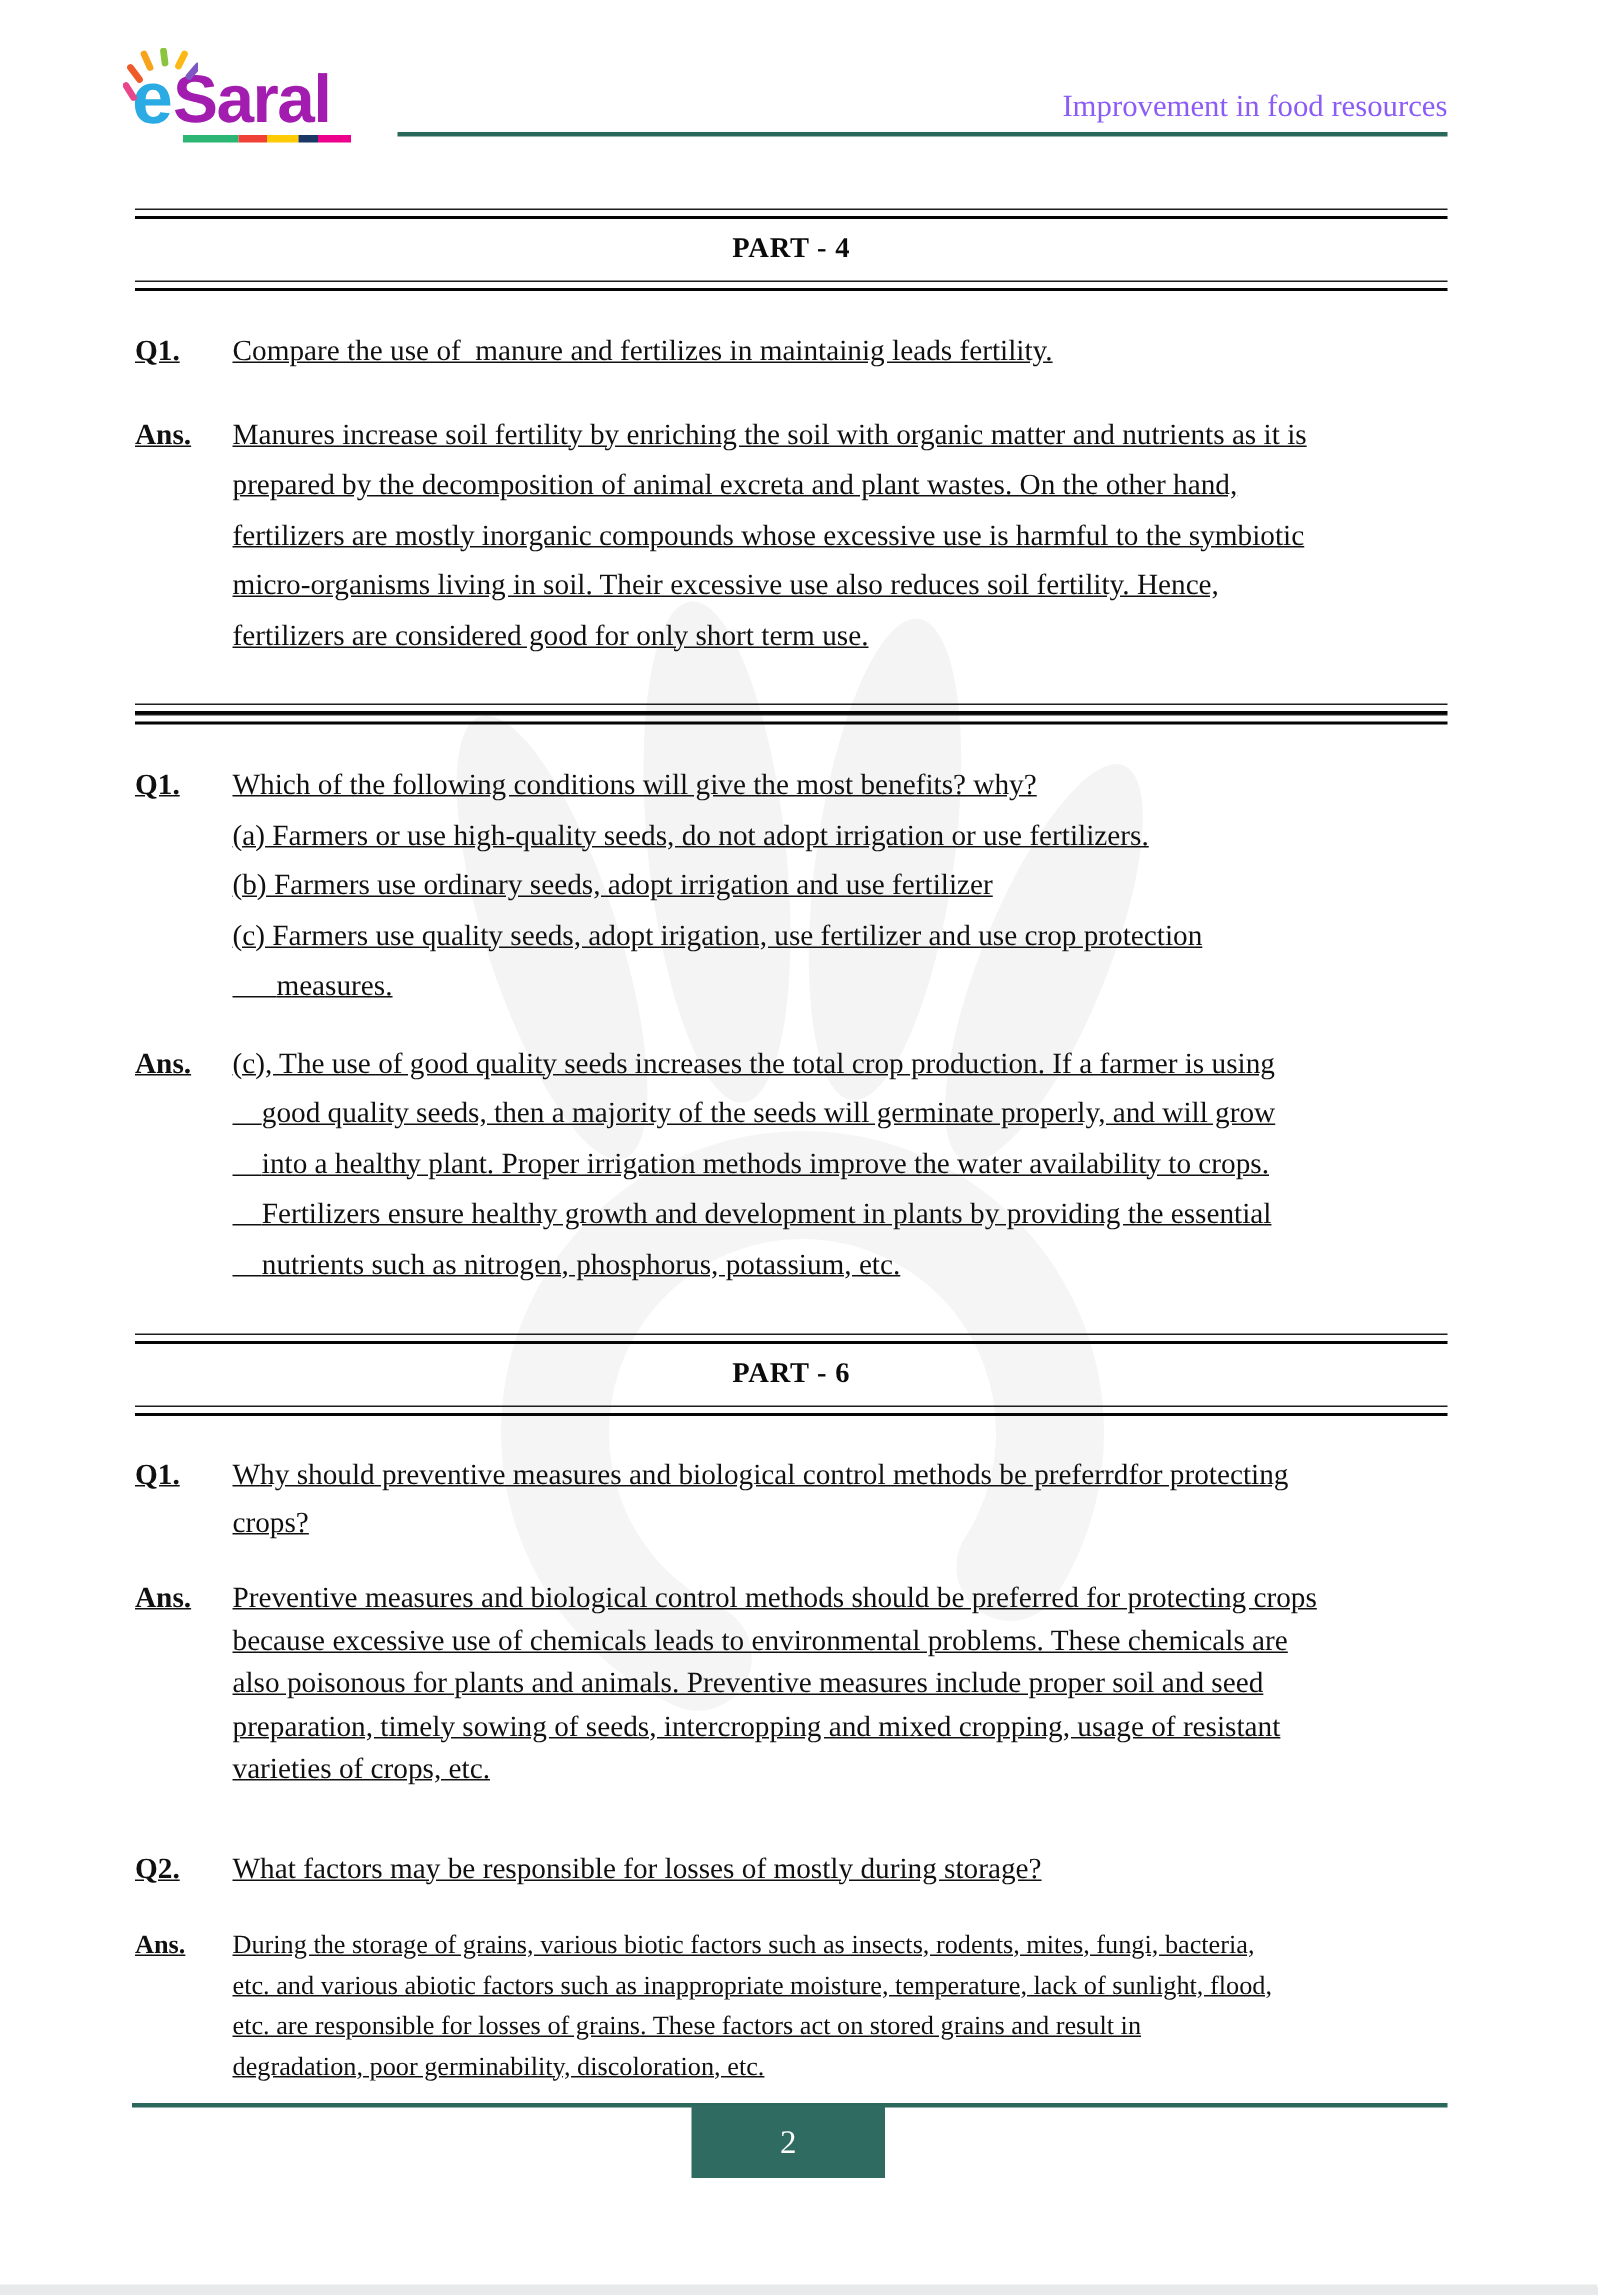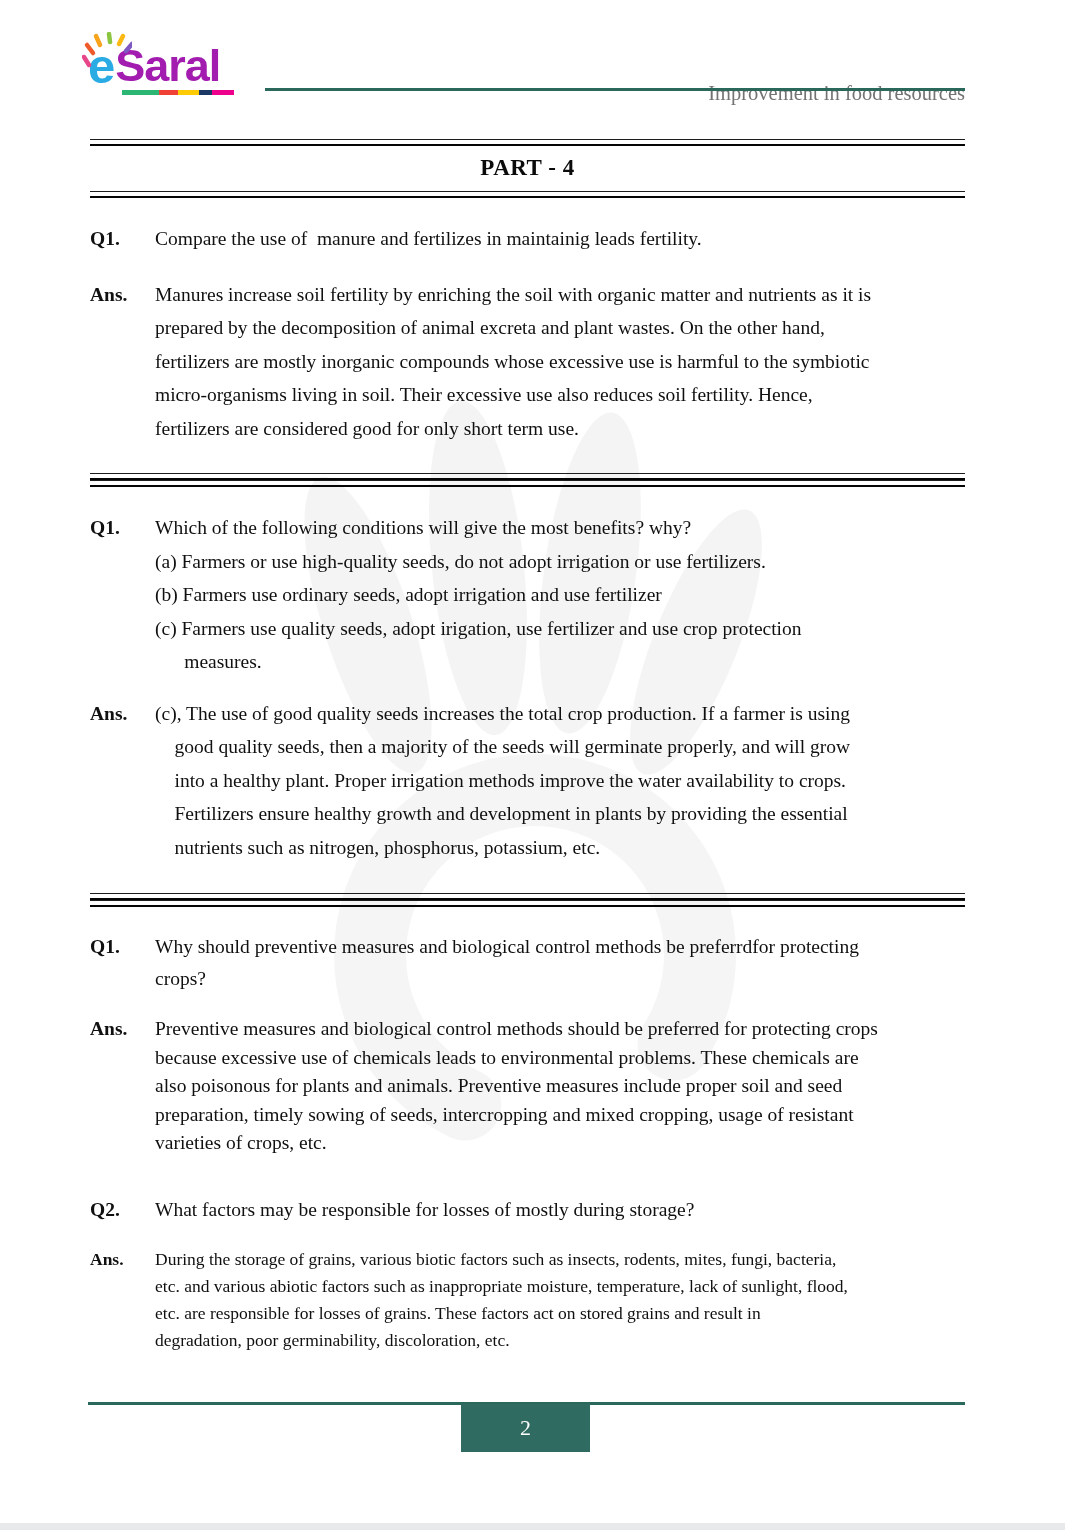--- a/index.html
+++ b/index.html
@@ -26,34 +26,34 @@
   .logo-hand { position:absolute; left:-6px; top:-12px; }
   .logo-underline { display:flex; height:4.5px; width:112px; margin:2px 0 0 34px; }
   .logo-underline span { height:100%; }
   .seg-green   { width:37px;  background:#2bb673; }
   .seg-red     { width:19px;  background:#ef4136; }
   .seg-yellow  { width:21px;  background:#ffcb05; }
   .seg-navy    { width:13px;  background:#1b3764; }
   .seg-magenta { width:22px;  background:#ec008c; }
   .doc-title {
     position:absolute; top:60px; right:100px;
-    font-size:20.5px; color:#737373; white-space:nowrap;margin-top:22px;
+    font-size:20.5px; color:#8b5cf6; white-space:nowrap;
   }
   .header-rule {
     position:absolute; left:265px; top:88px; width:700px; height:2.5px;
     background:#2a685c;
   }
   
   .content { position:absolute; left:90px; top:0; width:875px; z-index:1; }
   .rule { height:4px; border-top:1.5px solid #1d1d1d; border-bottom:2.5px solid #050505; }
   .part-title {
-    text-align:center; font-weight:700; font-size:23px;
+    text-align:center; font-weight:700; font-size:19px;
     padding:9px 0 10px 0; letter-spacing:0.5px; color:#0b0b0b;
   }
-  .qa { display:grid; grid-template-columns:65px 1fr; }
+  .qa { display:grid; grid-template-columns:65px 1fr;text-decoration:underline; }
   .qa-label { font-weight:700; }
   .qa-text  { white-space:pre-wrap; overflow-wrap:break-word; }
   .t-lg { font-size:19.5px; line-height:33.5px; }
   .t-md { font-size:19.5px; line-height:32px; }
   .t-sm { font-size:19.5px; line-height:28.5px; }
   .t-xs { font-size:17.5px; line-height:27px; }
   
   .footer-rule {
     position:absolute; left:88px; top:1402px; width:877px; height:3px;
     background:#2a685c; z-index:2;
@@ -149,20 +149,21 @@
     <div class="qa-label">Ans.</div>
     <div class="qa-text">(c), The use of good quality seeds increases the total crop production. If a farmer is using
     good quality seeds, then a majority of the seeds will germinate properly, and will grow
     into a healthy plant. Proper irrigation methods improve the water availability to crops.
     Fertilizers ensure healthy growth and development in plants by providing the essential
     nutrients such as nitrogen, phosphorus, potassium, etc.</div>
   </div>
 
   <div style="margin-top:29px;">
     <div class="rule"></div>
+    <div class="part-title">PART - 6</div>
     <div class="rule"></div>
   </div>
 
   <div class="qa t-md" style="margin-top:24px;">
     <div class="qa-label">Q1.</div>
     <div class="qa-text">Why should preventive measures and biological control methods be preferrdfor protecting
 crops?</div>
   </div>
 
   <div class="qa t-sm" style="margin-top:20px;">

